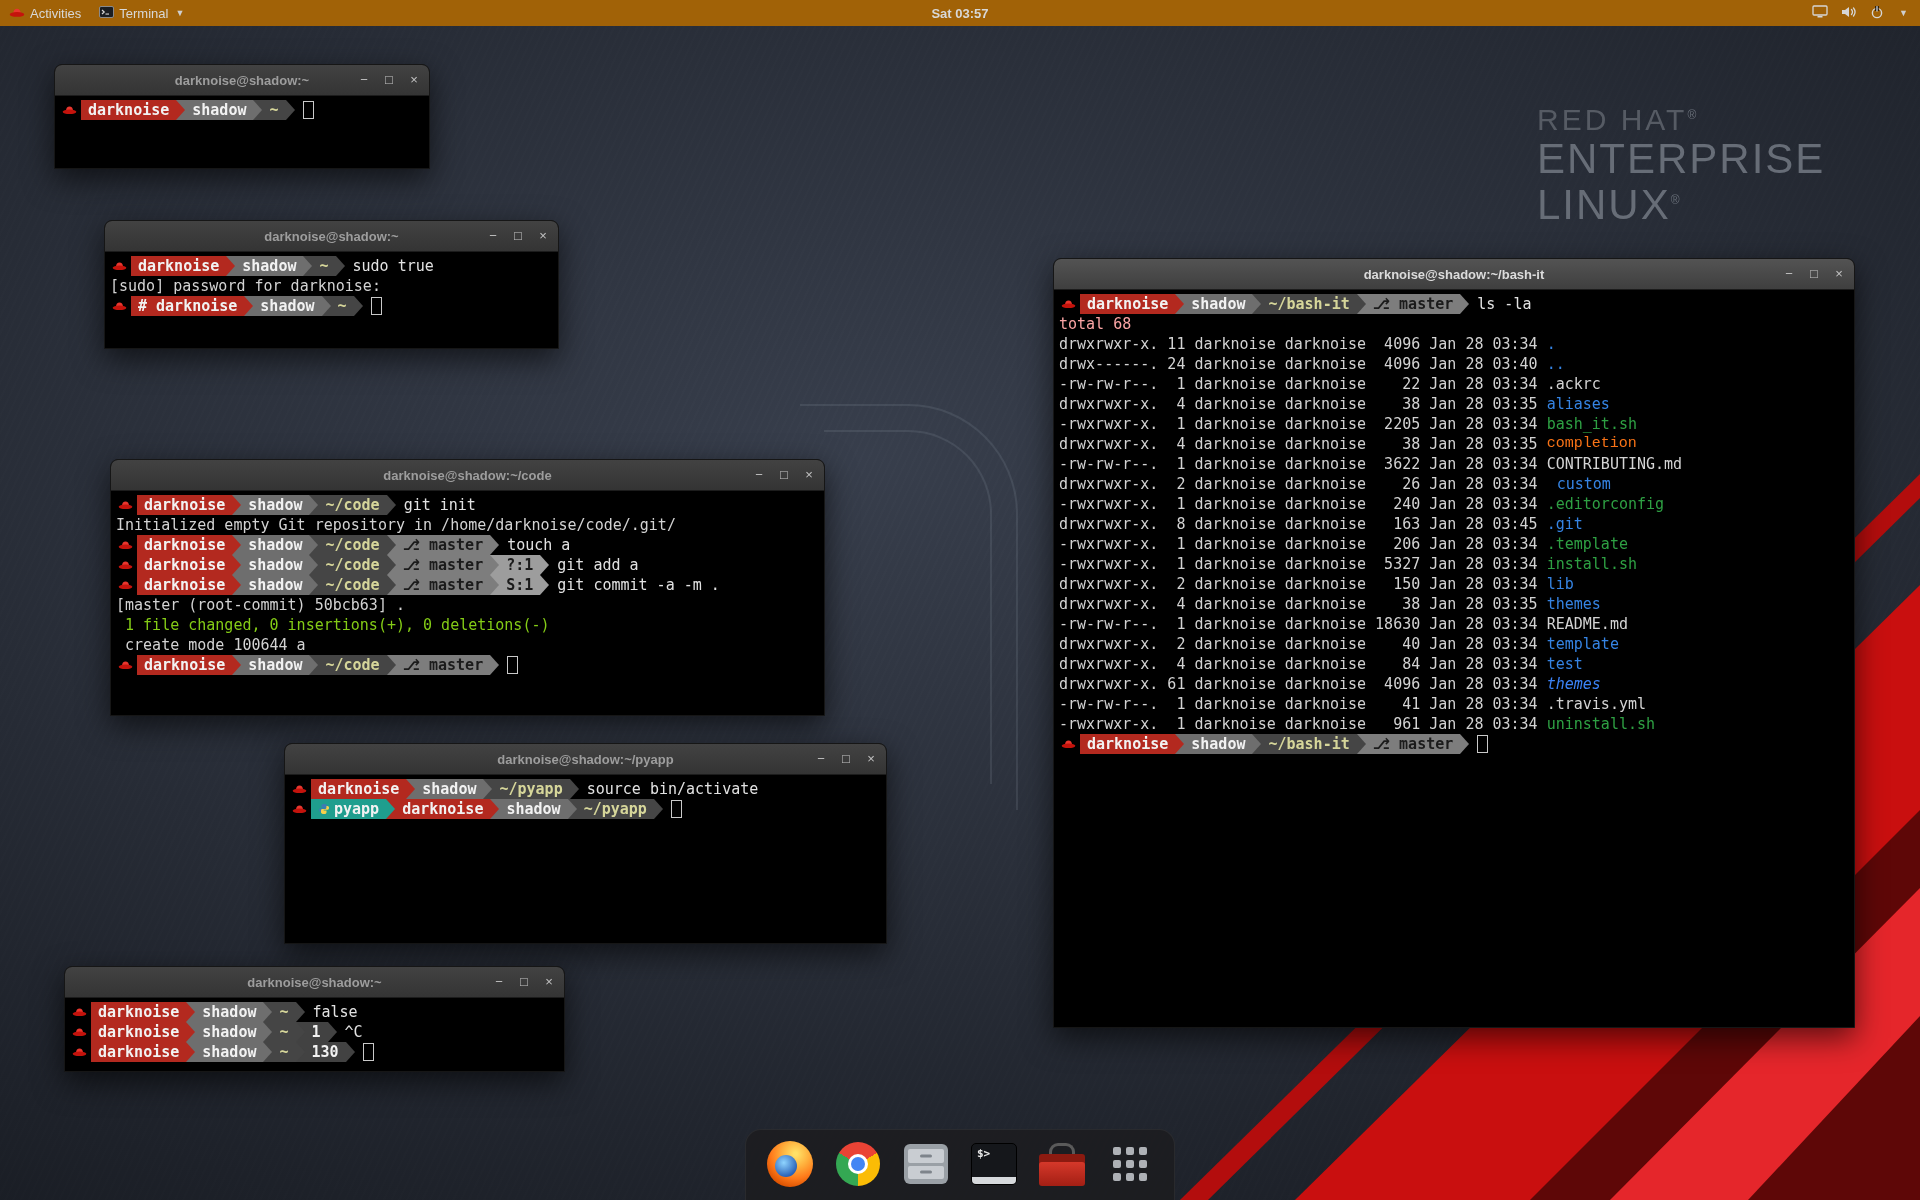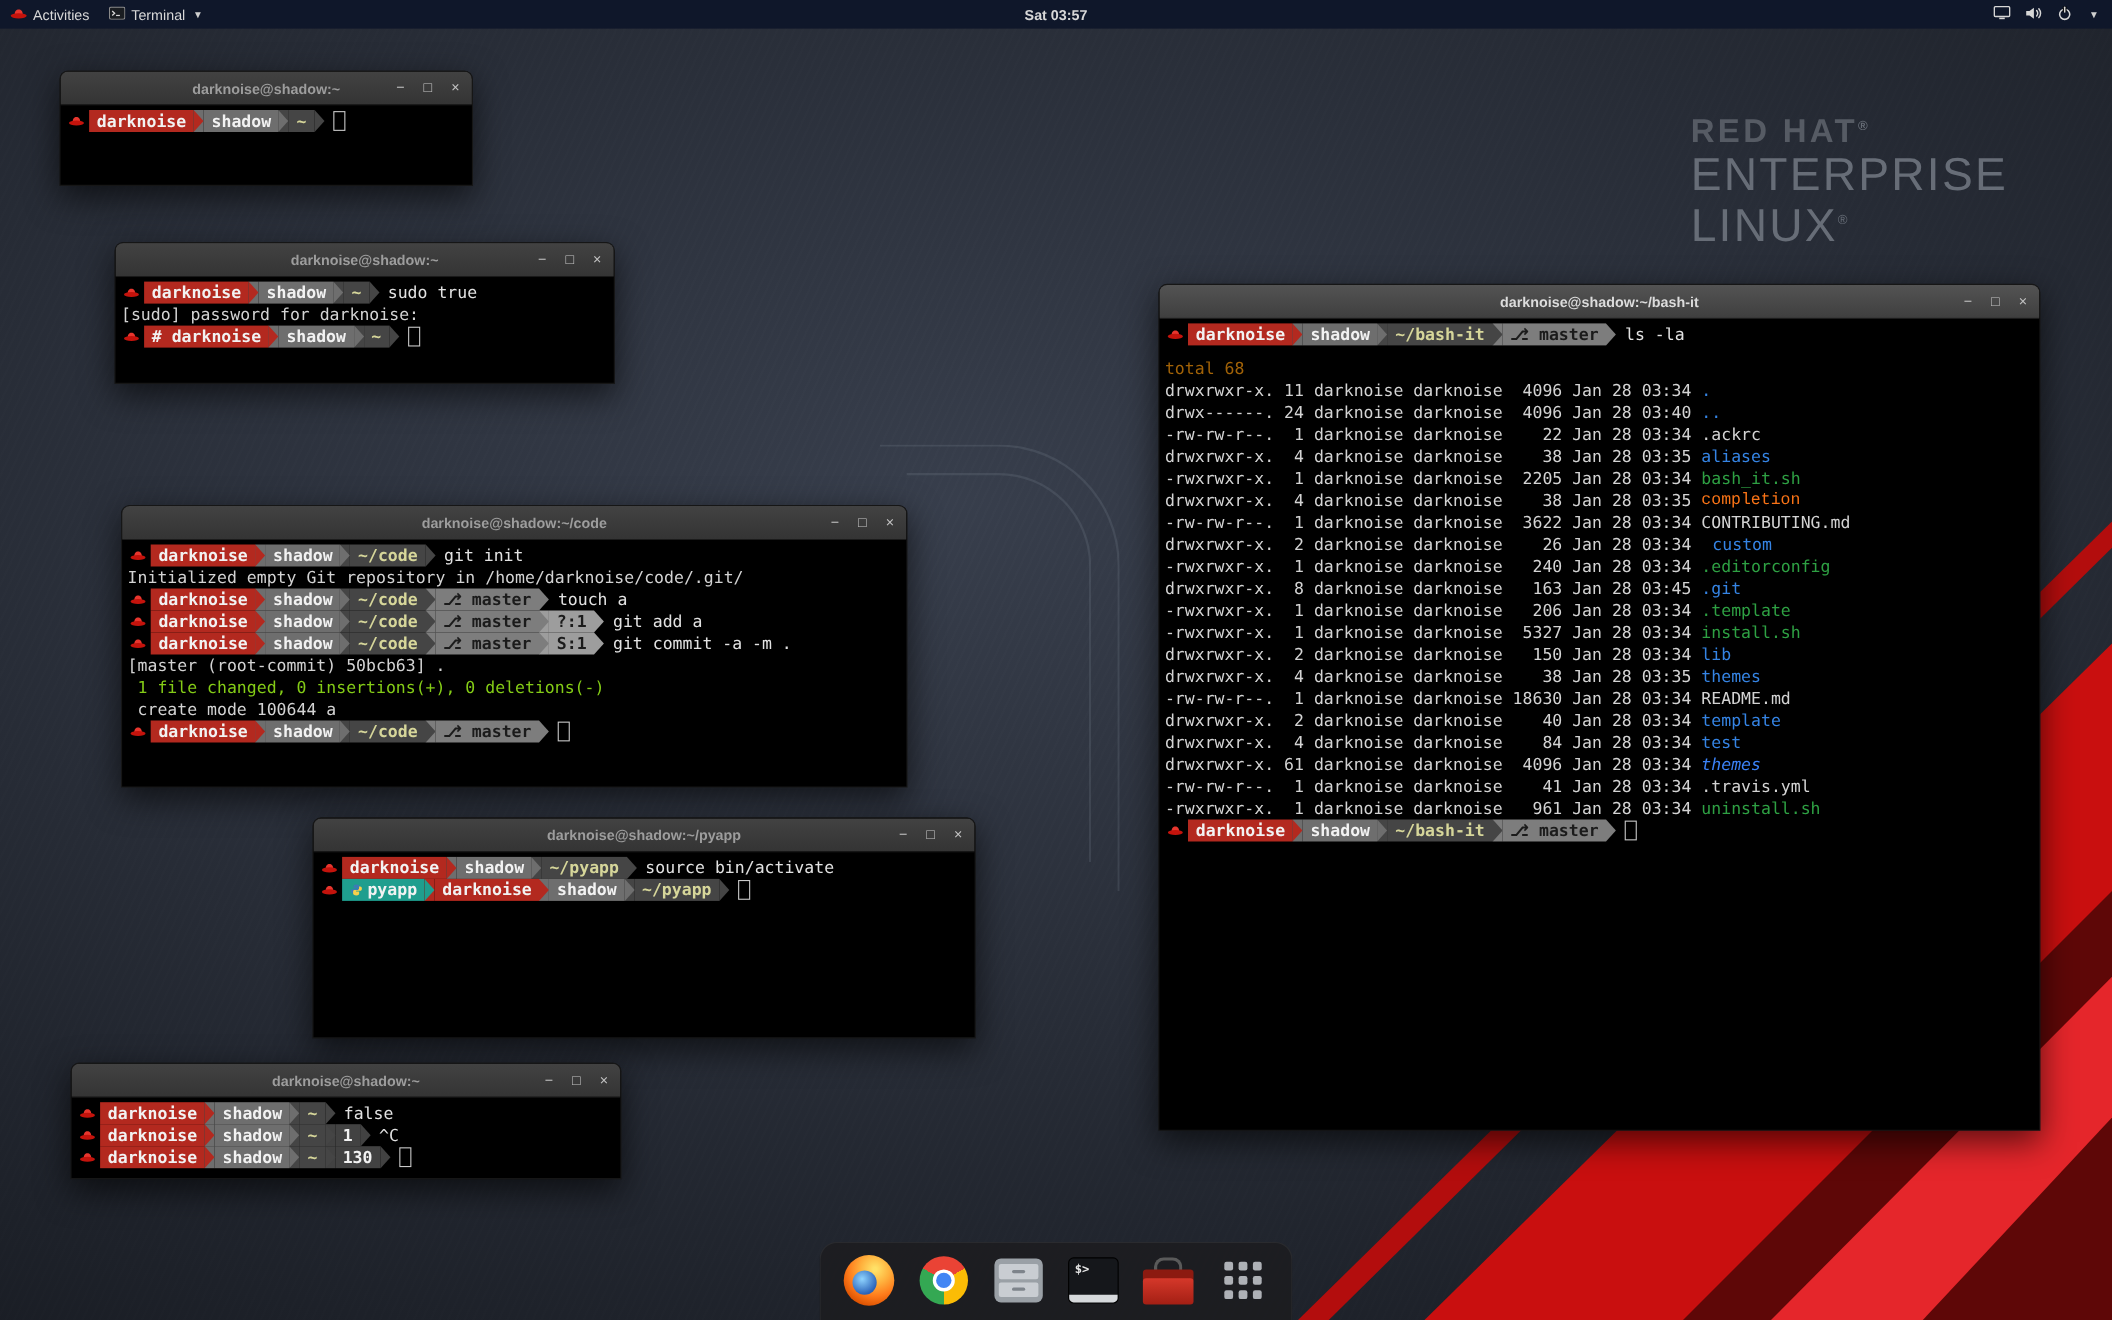--- a/index.html
+++ b/index.html
@@ -15,25 +15,25 @@
   .shard{position:absolute;inset:0;z-index:1;pointer-events:none;}
   #shard-base{clip-path:polygon(1395px 1200px,1920px 690px,1920px 1200px);background:#5e0707;}
   #shard-band{clip-path:polygon(1295px 1200px,1920px 585px,1920px 810px,1530px 1200px);background:#c90f0f;}
   #shard-bright{clip-path:polygon(1610px 1200px,1920px 888px,1920px 1016px,1748px 1200px);background:#e5262b;}
   #shard-line{clip-path:polygon(1180px 1200px,1208px 1200px,1920px 498px,1920px 474px);background:#b30d0d;}
   .arc{position:absolute;z-index:1;pointer-events:none;border:2px solid rgba(150,160,175,0.16);background:transparent;}
   #arc1{left:800px;top:404px;width:216px;height:404px;border-radius:0 110px 0 0;border-left:none;border-bottom:none;}
   #arc2{left:824px;top:430px;width:166px;height:352px;border-radius:0 84px 0 0;border-left:none;border-bottom:none;}
   
   .branding{position:absolute;left:1537px;top:104px;z-index:2;line-height:1.08;user-select:none;}
-  .brand-l1{font-size:30px;font-weight:700;letter-spacing:3px;color:#565b64;}
+  .brand-l1{font-size:30px;font-weight:400;letter-spacing:3px;color:#565b64;}
   .brand-l2,.brand-l3{font-size:42px;font-weight:400;letter-spacing:2px;color:#676d77;}
   .brand-reg{font-size:12px;vertical-align:super;color:#676d77;}
   
-  .topbar{position:absolute;top:0;left:0;right:0;height:26px;background:#0f172a;color:#d8d8d8;
+  .topbar{position:absolute;top:0;left:0;right:0;height:26px;background:#a16207;color:#d8d8d8;
     display:flex;align-items:center;font-size:13px;z-index:100;}
   .tb-left{display:flex;align-items:center;height:100%;}
   .tb-hot{display:flex;align-items:center;gap:5px;padding:0 9px;height:100%;}
   .tb-clock{position:absolute;left:50%;transform:translateX(-50%);font-weight:700;}
   .tb-right{margin-left:auto;display:flex;align-items:center;gap:13px;padding:0 12px;height:100%;}
   .caret{font-size:9px;color:#cfcfcf;margin-left:2px;}
   
   .win{position:absolute;background:#000;border:1px solid #161616;border-radius:8px 8px 0 0;
     box-shadow:0 10px 30px rgba(0,0,0,0.6);z-index:10;}
   .titlebar{height:30px;background:linear-gradient(#424242,#343434);border-bottom:1px solid #1c1c1c;
@@ -268,21 +268,21 @@
           <div class="wbtn">−</div>
           <div class="wbtn">□</div>
           <div class="wbtn">×</div>
         </div>
       </div>
       <div class="tbody">
         <div class="line"><span class="hat"><svg width="15" height="10" viewBox="0 0 15 10">
               <path d="M4 6.2C4 2.8 5.5 1.4 7.5 1.4S11 2.8 11 6.2Z" fill="#e8362e"></path>
               <ellipse cx="7.5" cy="6.8" rx="6.8" ry="2.3" fill="#c4130c"></ellipse>
             </svg></span><span class="seg" style="background: rgb(179, 41, 31); color: rgb(242, 242, 242);"><span>darknoise</span></span><span class="arrow" style="border-left-color: rgb(179, 41, 31); background: rgb(110, 110, 110);"></span><span class="seg" style="background: rgb(110, 110, 110); color: rgb(242, 242, 242);"><span>shadow</span></span><span class="arrow" style="border-left-color: rgb(110, 110, 110); background: rgb(69, 69, 69);"></span><span class="seg" style="background: rgb(69, 69, 69); color: rgb(214, 214, 154);"><span>~/bash-it</span></span><span class="arrow" style="border-left-color: rgb(69, 69, 69); background: rgb(125, 125, 125);"></span><span class="seg" style="background: rgb(125, 125, 125); color: rgb(27, 27, 27);"><span>⎇ master</span></span><span class="arrow" style="border-left-color: rgb(125, 125, 125);"></span><span class="cmd">ls -la</span></div>
-        <div class="line" style="color: #a16207; margin-top: 11px;">total 68</div>
+        <div class="line" style="color: #fca5a5;">total 68</div>
         <div class="line"><span>drwxrwxr-x. 11 darknoise darknoise  4096 Jan 28 03:34 </span><span style="color: rgb(53, 132, 228);">.</span></div>
         <div class="line"><span>drwx------. 24 darknoise darknoise  4096 Jan 28 03:40 </span><span style="color: rgb(53, 132, 228);">..</span></div>
         <div class="line"><span>-rw-rw-r--.  1 darknoise darknoise    22 Jan 28 03:34 </span><span style="color: rgb(211, 211, 211);">.ackrc</span></div>
         <div class="line"><span>drwxrwxr-x.  4 darknoise darknoise    38 Jan 28 03:35 </span><span style="color: rgb(53, 132, 228);">aliases</span></div>
         <div class="line"><span>-rwxrwxr-x.  1 darknoise darknoise  2205 Jan 28 03:34 </span><span style="color: rgb(46, 160, 67);">bash_it.sh</span></div>
         <div class="line"><span>drwxrwxr-x.  4 darknoise darknoise    38 Jan 28 03:35 </span><span style="color: #f97316; font-family: Liberation Mono, monospace;">completion</span></div>
         <div class="line"><span>-rw-rw-r--.  1 darknoise darknoise  3622 Jan 28 03:34 </span><span style="color: rgb(211, 211, 211);">CONTRIBUTING.md</span></div>
         <div class="line"><span>drwxrwxr-x.  2 darknoise darknoise    26 Jan 28 03:34 </span><span style="color: rgb(53, 132, 228); margin-left: 10px;">custom</span></div>
         <div class="line"><span>-rwxrwxr-x.  1 darknoise darknoise   240 Jan 28 03:34 </span><span style="color: rgb(46, 160, 67);">.editorconfig</span></div>
         <div class="line"><span>drwxrwxr-x.  8 darknoise darknoise   163 Jan 28 03:45 </span><span style="color: rgb(53, 132, 228);">.git</span></div>

